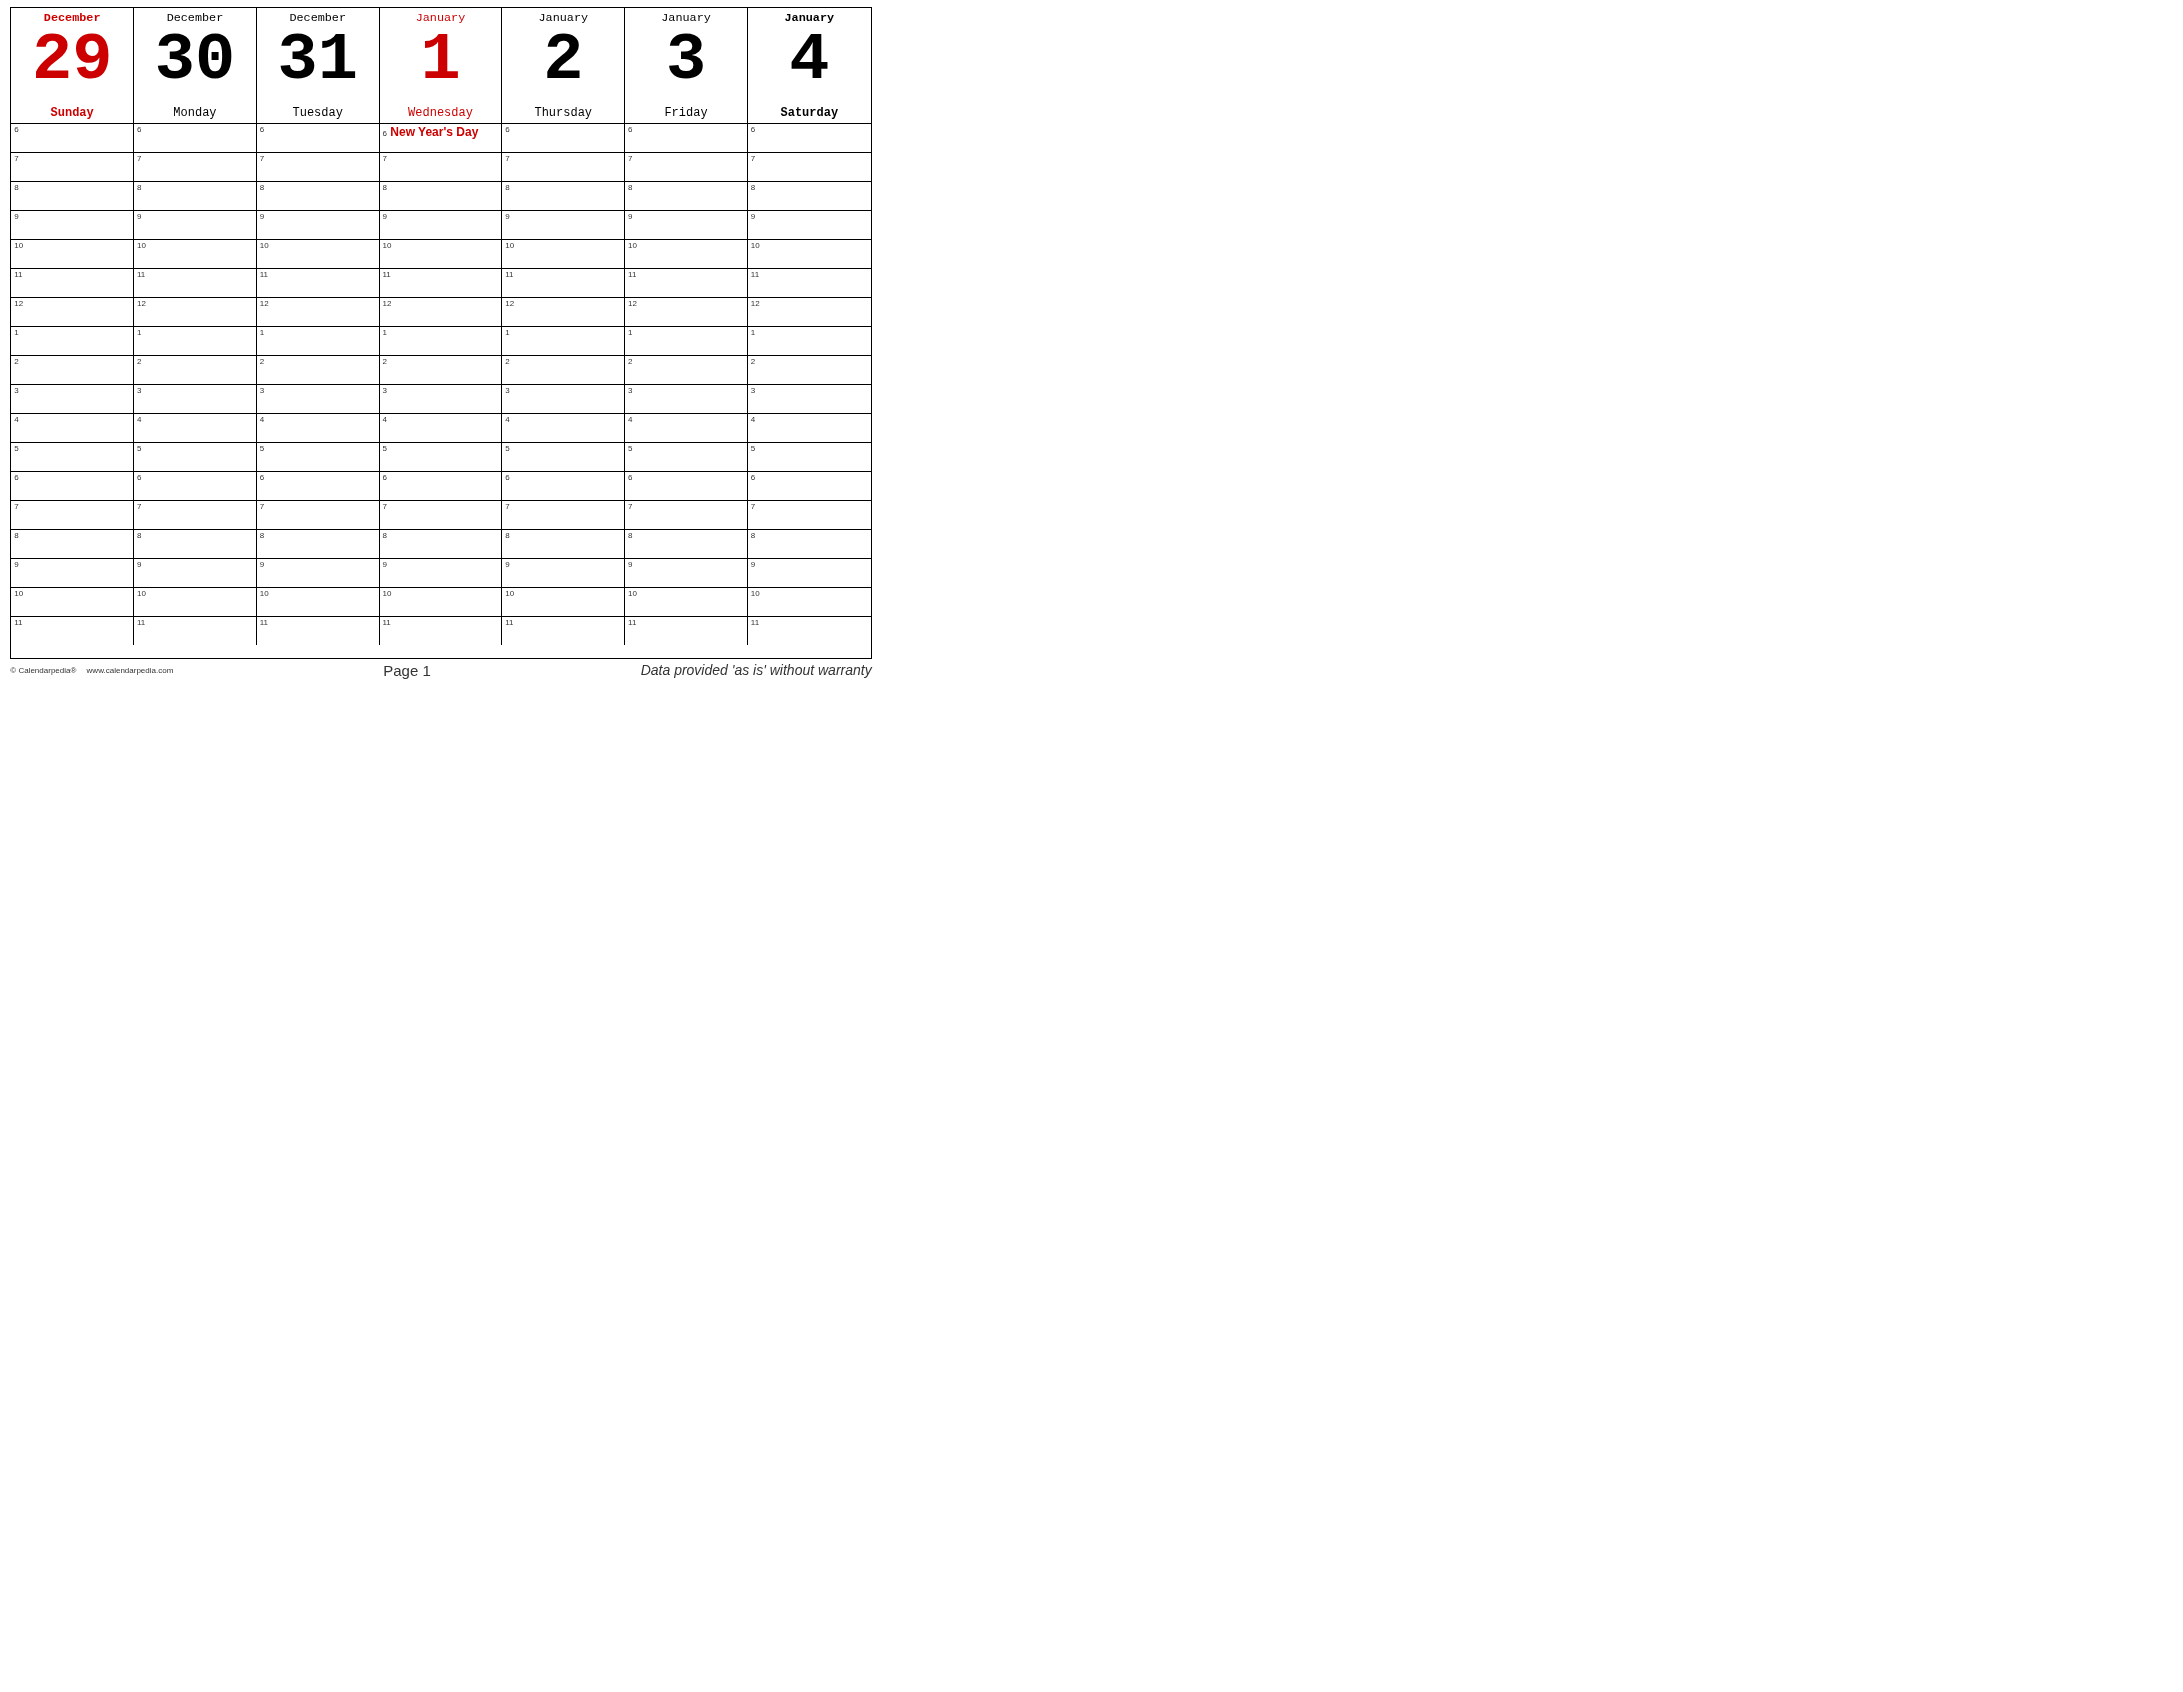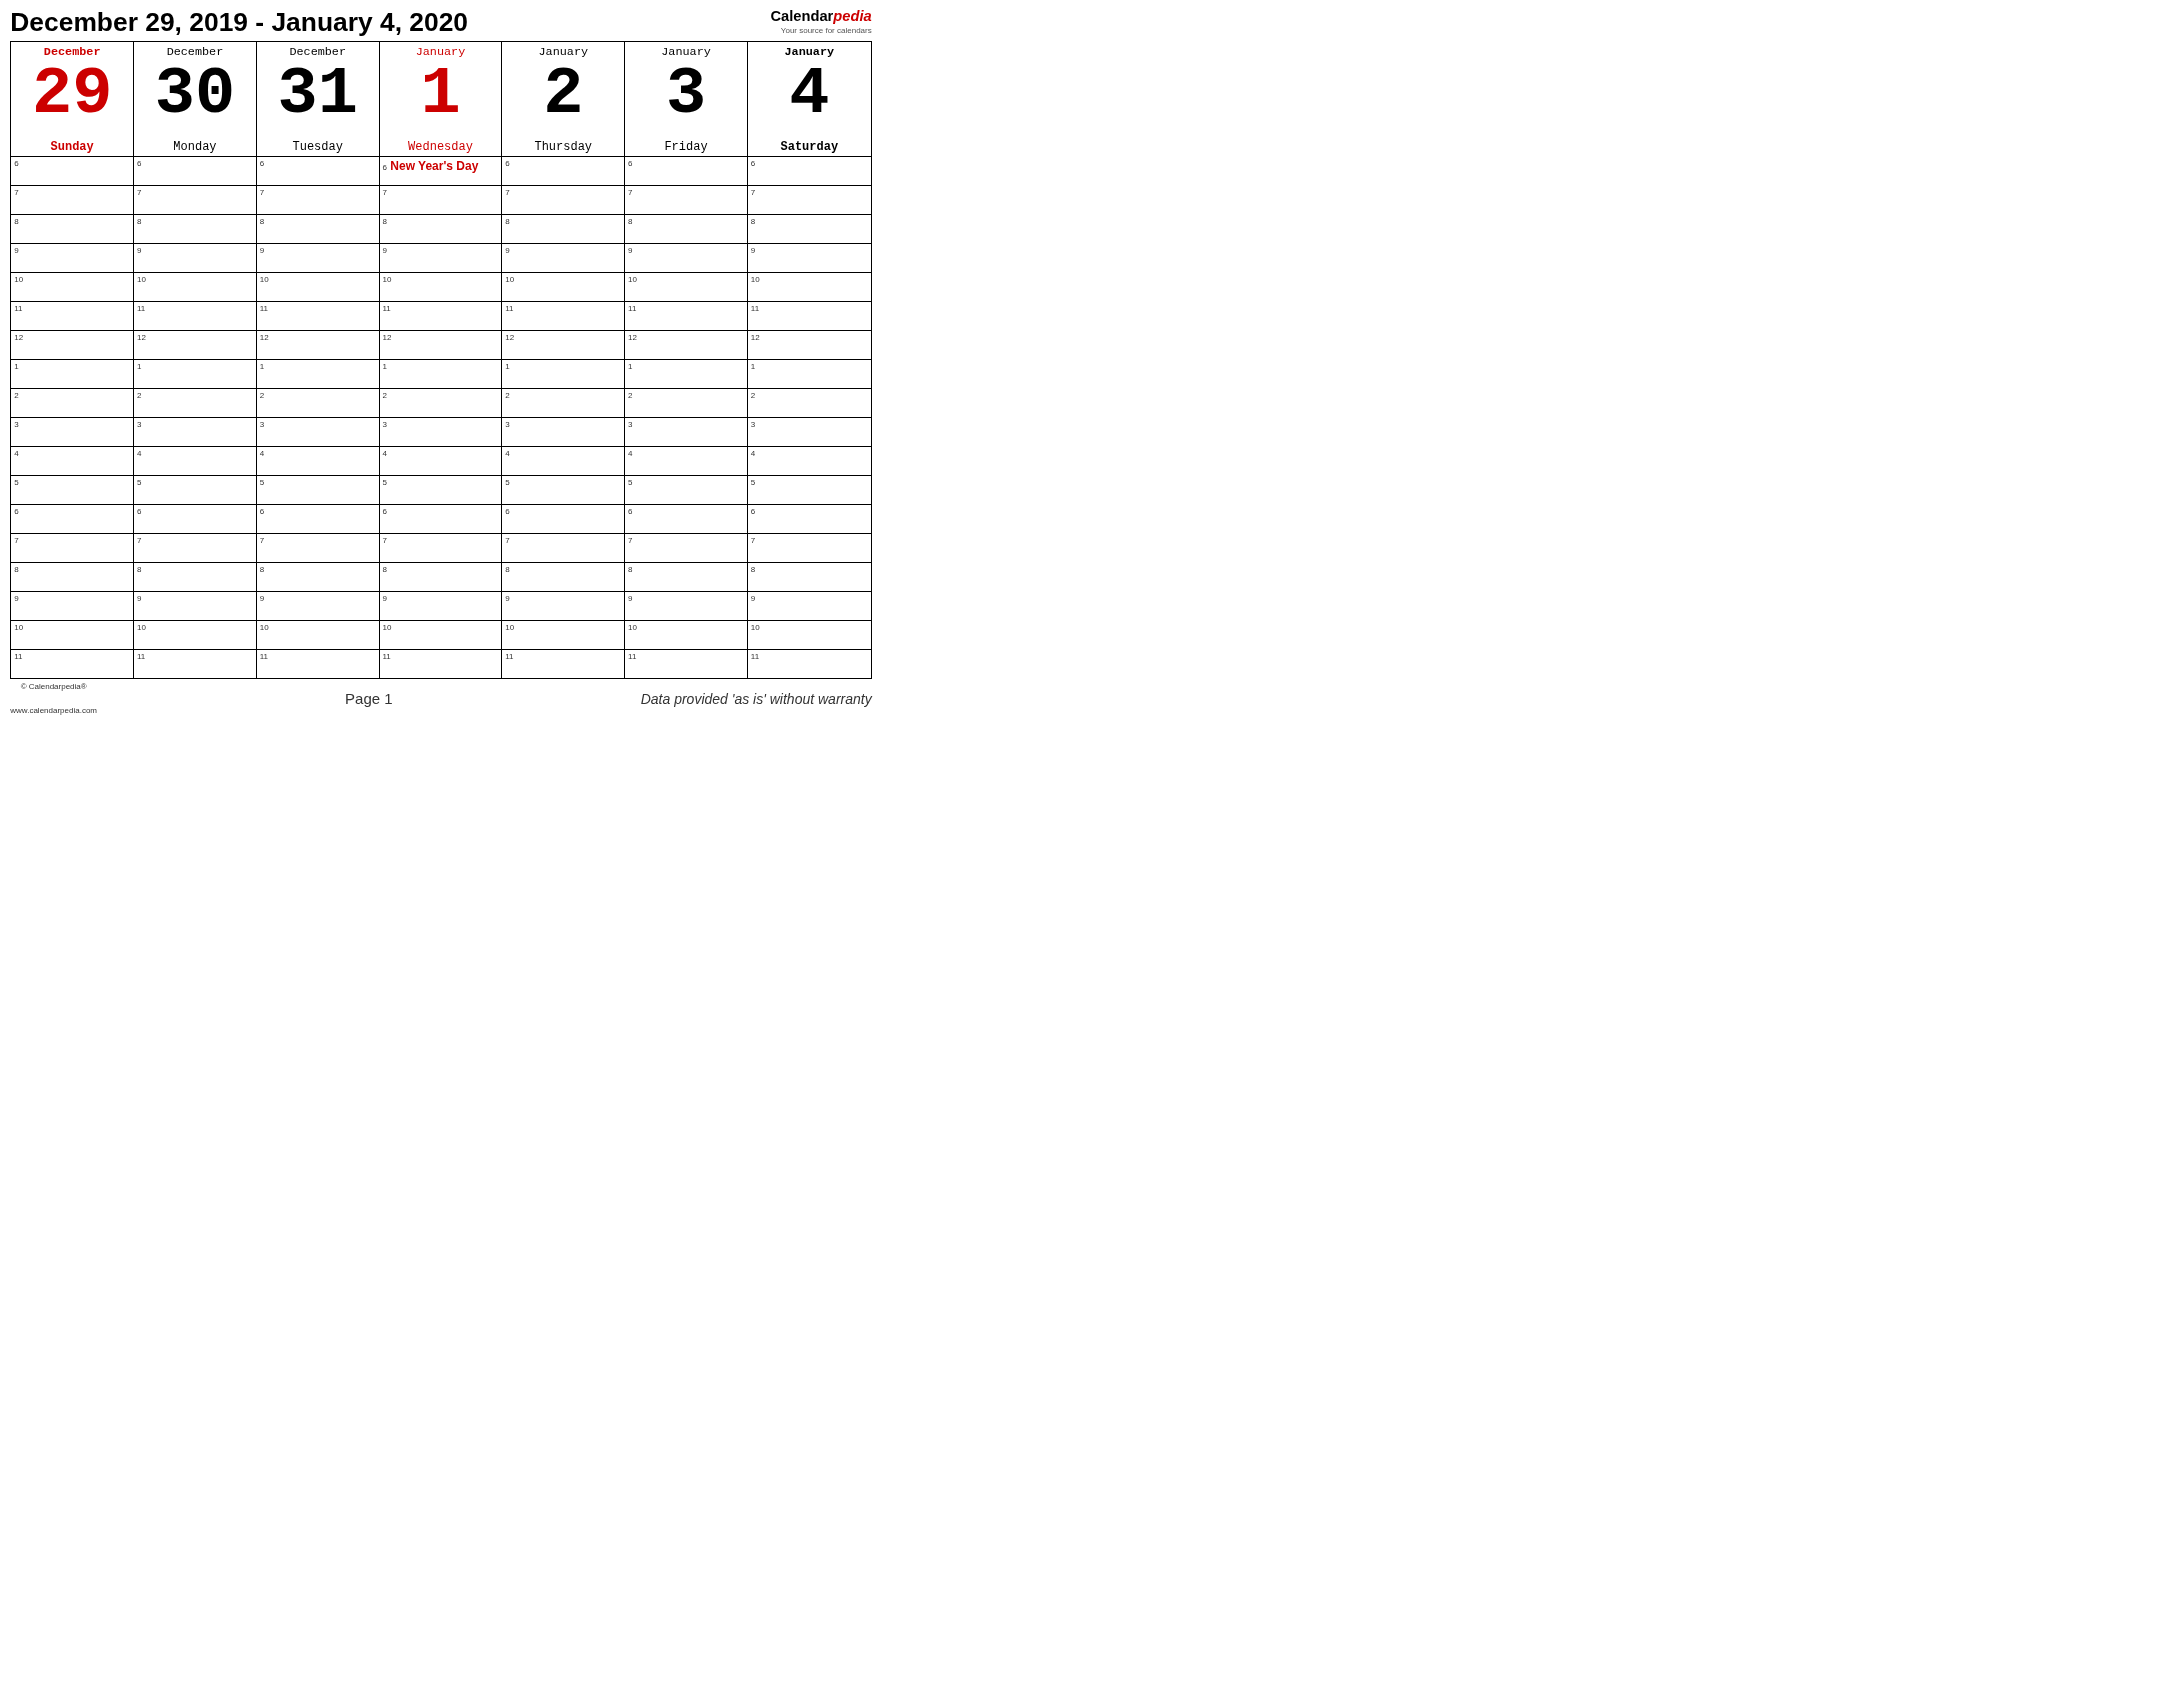--- a/index.html
+++ b/index.html
@@ -197,46 +197,36 @@
       align-items: center;
       margin-top: 2.9px;
       font-size: 8px;
       color: #333;
     }
 
     .footer-left {
       display: flex;
       align-items: center;
       gap: 2.9px;
-      flex-direction: column;
     }
 
     .footer-center {
       font-size: 15px;
     }
 
     .footer-right {
       font-size: 14px;
       font-style: italic;
     }
   </style>
 </head>
 <body>
 
 <div class="page">
 
-  <div class="header">
-    <div class="header-title">December 29, 2019 - January 4, 2020</div>
-    <div class="logo-area">
-      <div class="logo-main">
-        Calendar<span>pedia</span>
-      </div>
-      <div class="logo-sub">Your source for calendars</div>
-    </div>
-  </div>
 
   <div class="calendar">
 
     <div class="day-headers">
     <div class="day-header sunday">
           <div class="month-name">December</div>
           <div class="day-number">29</div>
           <div class="day-name">Sunday</div>
         </div>
         <div class="day-header normal">

